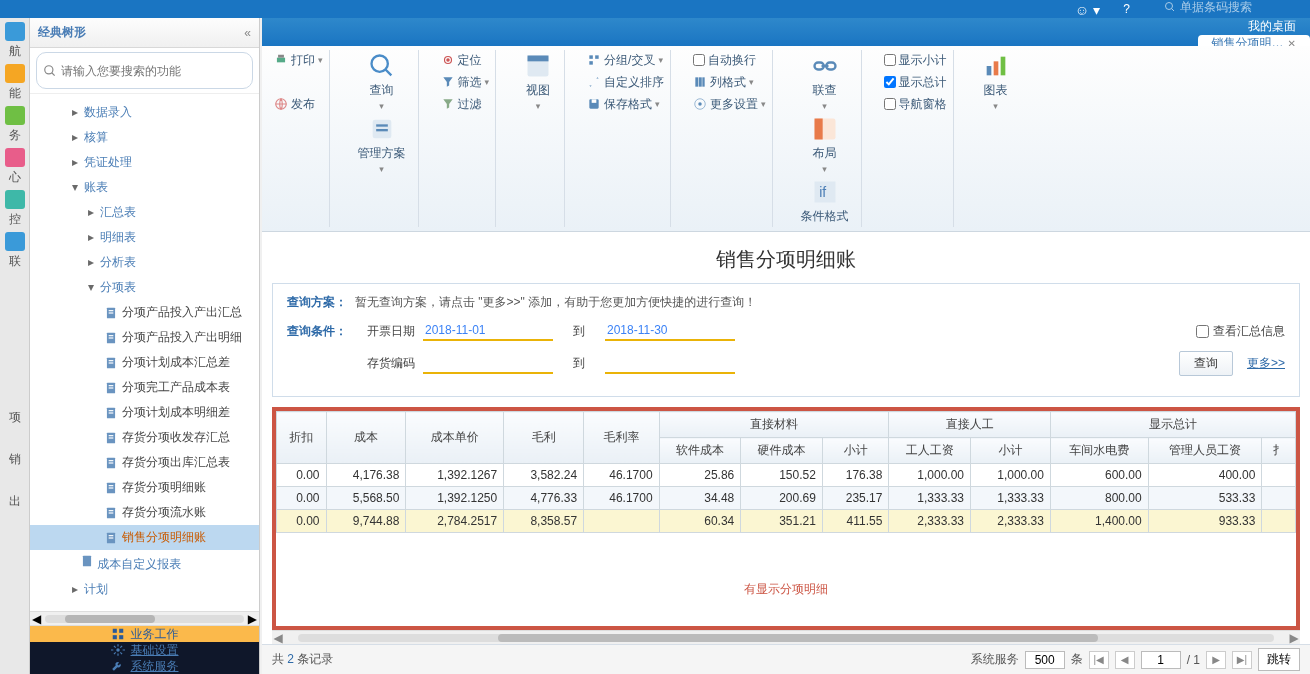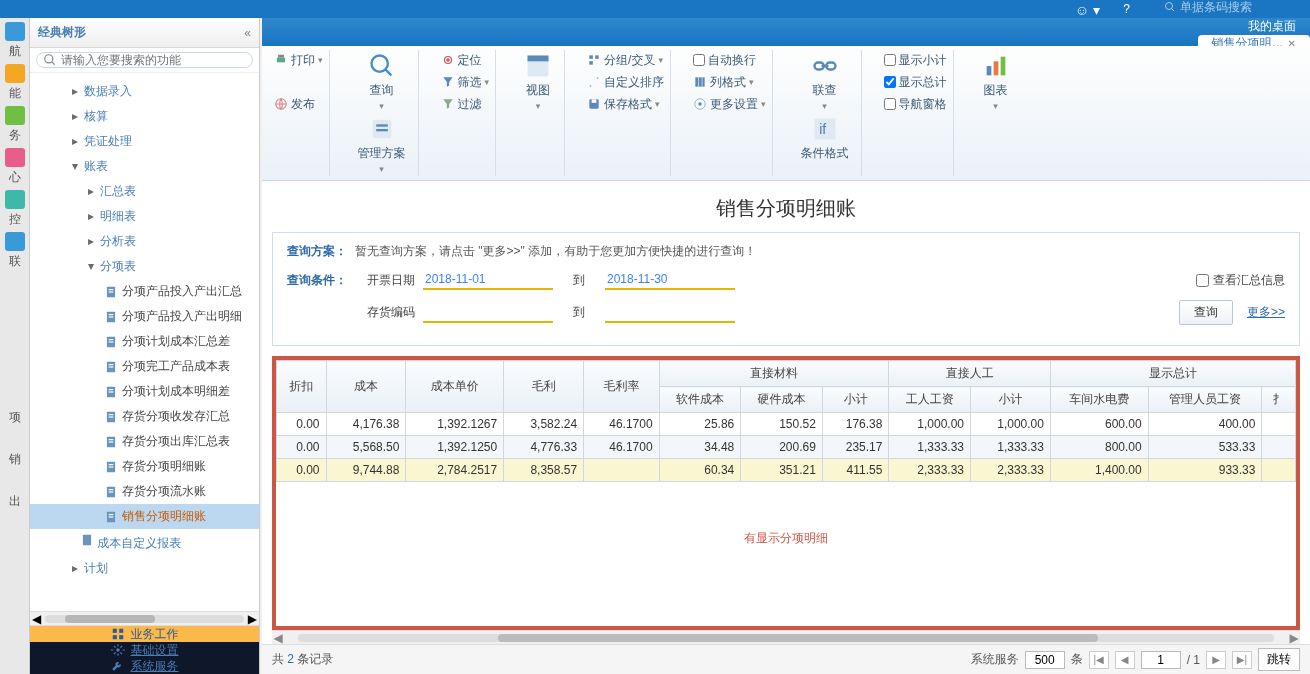--- a/index.html
+++ b/index.html
@@ -19,21 +19,21 @@
 .left-icons .icon-btn .sq { width: 20px; height: 20px; border-radius: 3px; margin-bottom: 2px; }
 .c-blue { background: #3a9ad9; } .c-orange { background: #f5a623; } .c-green { background: #6fbf44; }
 .c-pink { background: #e85d8a; } .c-teal { background: #3eb8a8; }
 
 
 .tree-panel { position: absolute; left: 30px; top: 18px; width: 230px; height: calc(100% - 18px); background: #fff; border-right: 1px solid #ccc; display: flex; flex-direction: column; }
 .tree-header { height: 30px; display: flex; align-items: center; justify-content: space-between; padding: 0 8px; border-bottom: 1px solid #d8d8d8; background: linear-gradient(#fdfdfd,#f0f0f0); }
 .tree-title { color: #4a7db5; font-weight: bold; }
 .tree-header .arrows { color: #888; cursor: pointer; }
 .tree-search { padding: 4px 6px; border-bottom: 1px solid #eee; }
-.tree-search .box { display: flex; align-items: center; border: 1px solid #cbd8e6; border-radius: 10px; height: 16px; padding: 0 6px; background: #fff; }
+.tree-search .box { display: flex; align-items: center; border: 1px solid #cbd8e6; border-radius: 10px; height: 37px; padding: 0 6px; background: #fff; }
 .tree-search .box svg { width: 14px; height: 14px; margin-right: 4px; }
 .tree-search input { border: none; outline: none; flex: 1; font-size: 12px; color: #999; }
 .tree-body { flex: 1; overflow: auto; padding: 6px 0; }
 .tree-body ul { list-style: none; }
 .tree-body li { padding: 4px 0 4px 24px; color: #444; cursor: pointer; white-space: nowrap; }
 .tree-body .caret::before { content: "▸"; color: #6a6a6a; display: inline-block; width: 12px; }
 .tree-body .caret-down::before { content: "▾"; color: #6a6a6a; display: inline-block; width: 12px; }
 .tree-body .label { color: #4a7db5; }
 .tree-body .sub1 { padding-left: 42px; }
 .tree-body .sub2 { padding-left: 58px; }
@@ -438,20 +438,27 @@
     </div>
       </div>
     <div class="grp row-grp">
       <div class="big dd">
           <svg viewBox="0 0 24 24" fill="none" stroke="#5a8ab8" stroke-width="2">
             <rect x="3" y="9" width="8" height="6" rx="3"></rect>
             <rect x="13" y="9" width="8" height="6" rx="3"></rect>
             <line x1="9" y1="12" x2="15" y2="12"></line>
           </svg>
           <span>联查</span>
+        </div>
+      <div class="big dd">
+          <svg viewBox="0 0 24 24" fill="#e87a4a">
+            <rect x="3" y="3" width="18" height="18" rx="2" fill="#fbe6d8"></rect>
+            <rect x="3" y="3" width="7" height="18"></rect>
+          </svg>
+          <span>布局</span>
         </div>
       <div class="big">
           <svg viewBox="0 0 24 24">
             <rect x="3" y="3" width="18" height="18" fill="#dfe9f2"></rect>
             <text x="7" y="16" font-size="10" fill="#4a7db5">if</text>
           </svg>
           <span>条件格式</span>
         </div>
     </div>
     <div class="grp">

